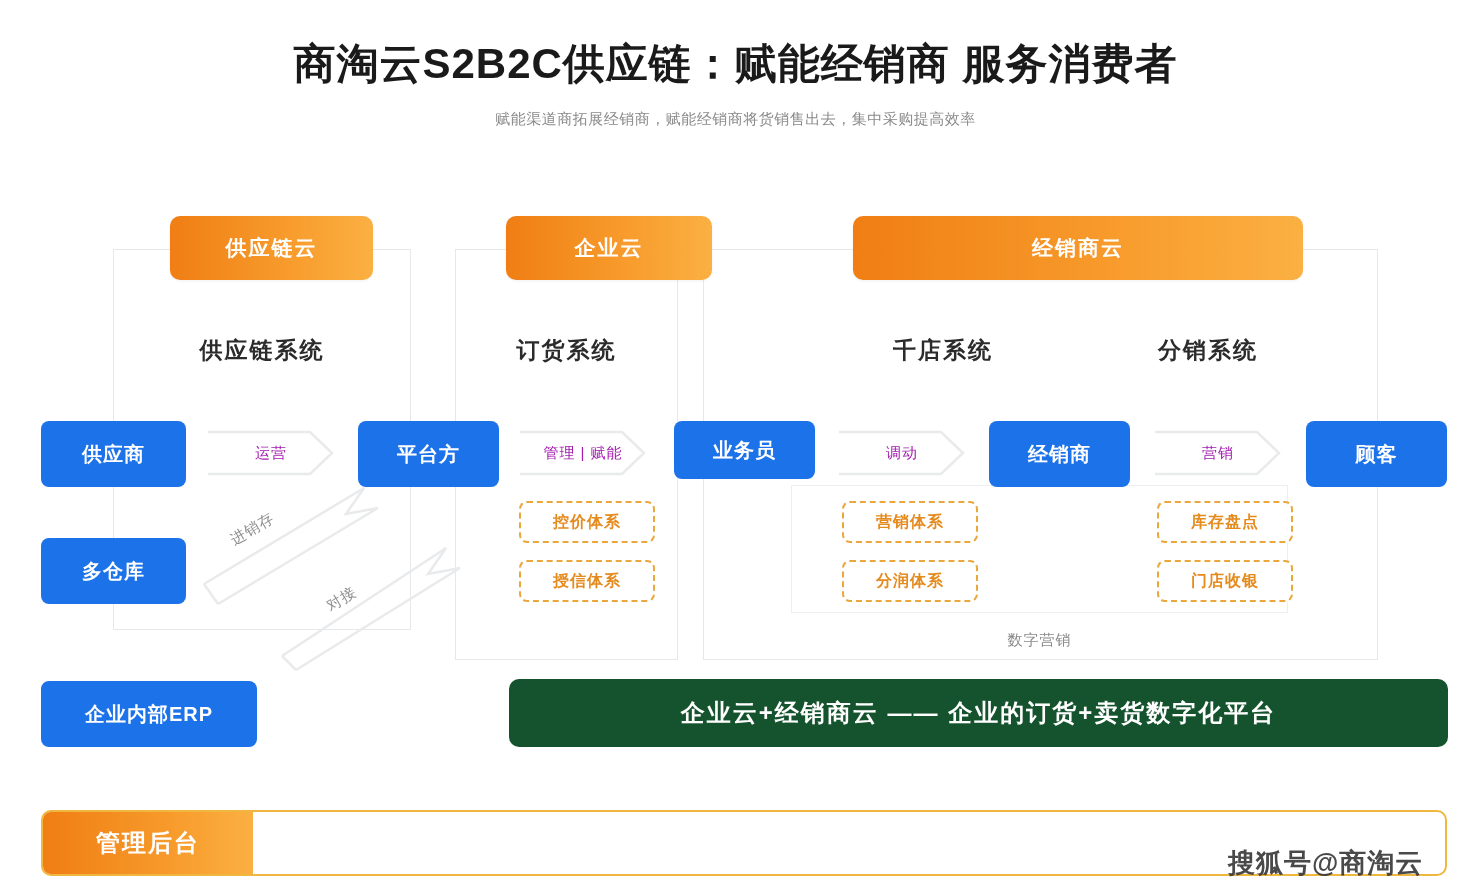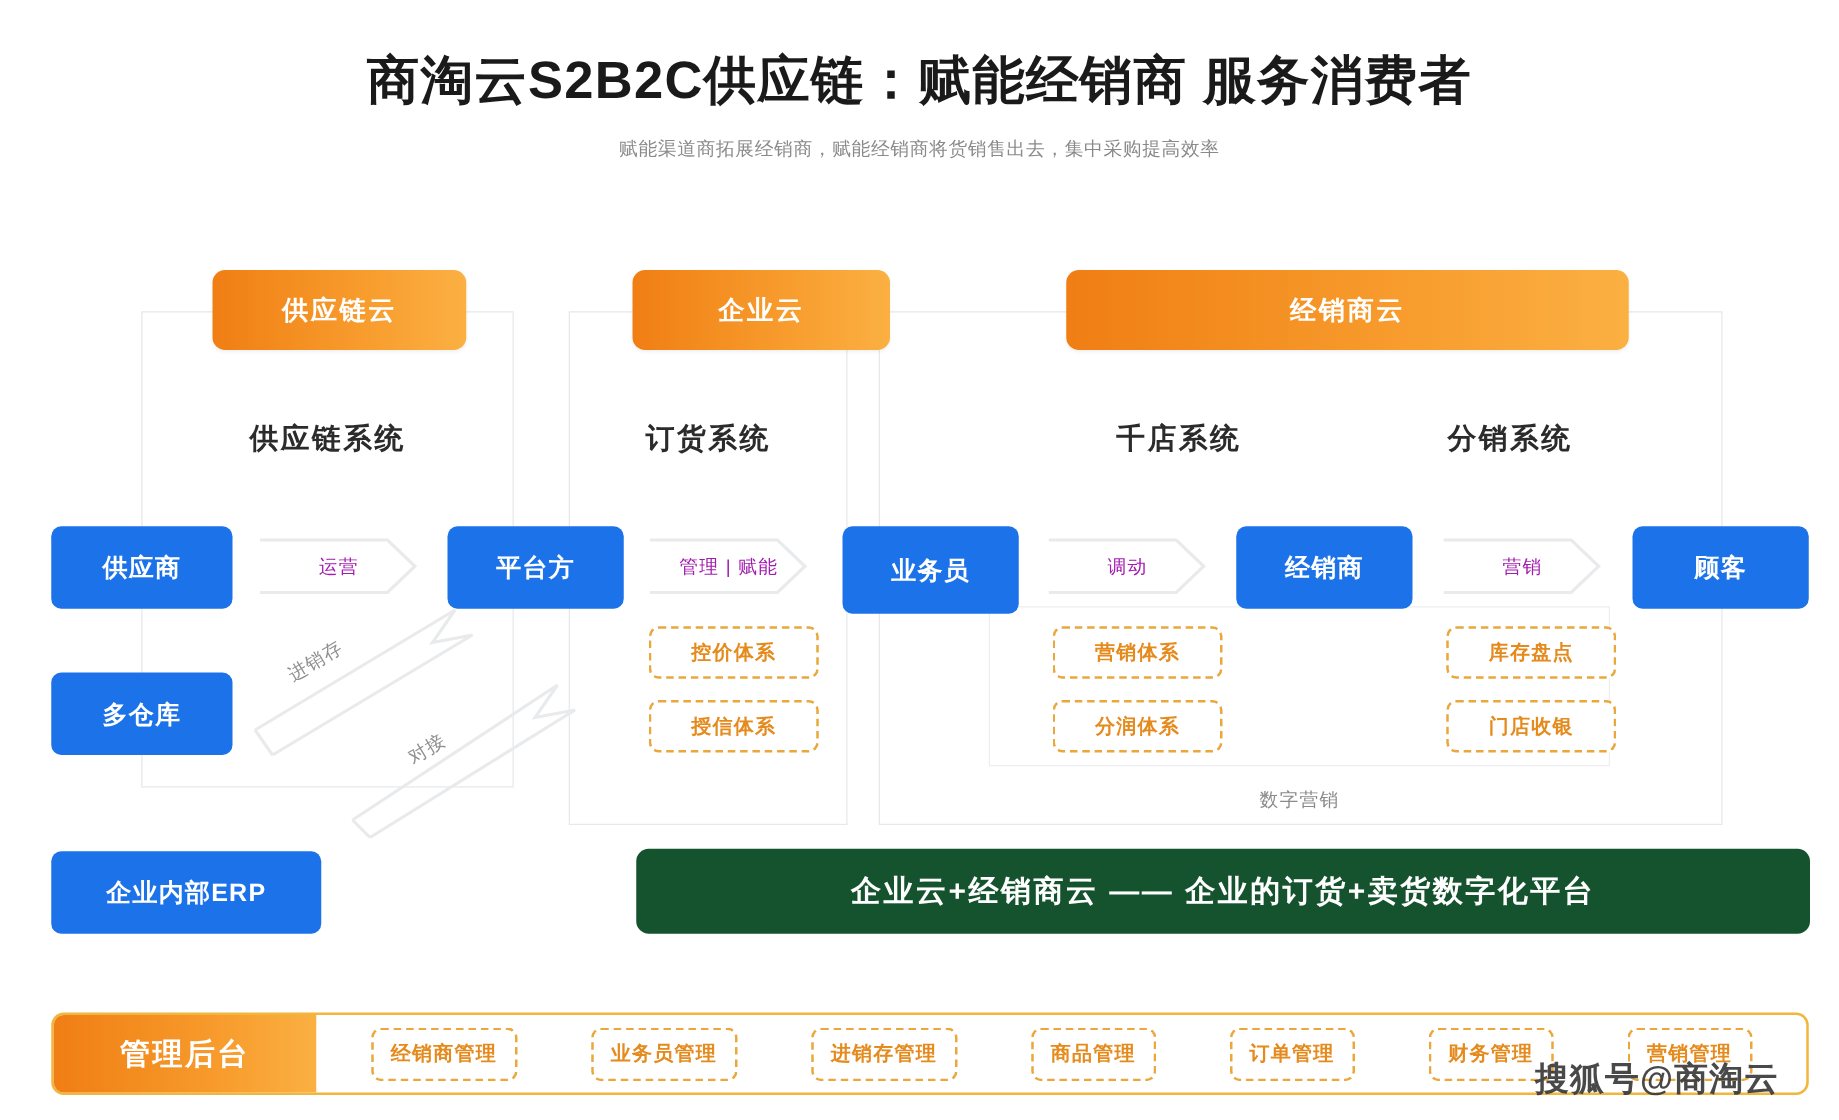--- a/index.html
+++ b/index.html
@@ -237,21 +237,21 @@
     </svg>
     <div class="dlabel" style="left:58px;top:68px;transform:rotate(-31deg);transform-origin:left center;">对接</div>
   </div>
 
   <div class="node" style="left:41px;top:421px;width:145px;height:66px;">
     <span>供应商</span>
   </div>
   <div class="node" style="left:358px;top:421px;width:141px;height:66px;">
     <span>平台方</span>
   </div>
-  <div class="node" style="left:674px;top:421px;width:141px;height:70px;">
+  <div class="node" style="left:674px;top:421px;width:141px;height:58px;">
     <span>业务员</span>
   </div>
   <div class="node" style="left:989px;top:421px;width:141px;height:66px;">
     <span>经销商</span>
   </div>
   <div class="node" style="left:1306px;top:421px;width:141px;height:66px;">
     <span>顾客</span>
   </div>
   <div class="node" style="left:41px;top:538px;width:145px;height:66px;">
     <span>多仓库</span>
@@ -282,26 +282,17 @@
   <div class="caption" style="left:791px;top:631px;width:497px;">数字营销</div>
 
   <div class="teal-bar" style="left:509px;top:679px;width:939px;height:68px;">
     <span>企业云+经销商云 —— 企业的订货+卖货数字化平台</span>
   </div>
 
   <div class="admin-bar" style="left:41px;top:810px;width:1406px;height:66px;">
     <div class="admin-head">
       <span>管理后台</span>
     </div>
-    <div class="admin-items">
-      <div class="admin-chip">经销商管理</div>
-      <div class="admin-chip">业务员管理</div>
-      <div class="admin-chip">进销存管理</div>
-      <div class="admin-chip">商品管理</div>
-      <div class="admin-chip">订单管理</div>
-      <div class="admin-chip">财务管理</div>
-      <div class="admin-chip">营销管理</div>
-    </div>
   </div>
 
   <div class="watermark" style="left:1228px;top:845px;">搜狐号@商淘云</div>
 
 </div>
 
 </body></html>

